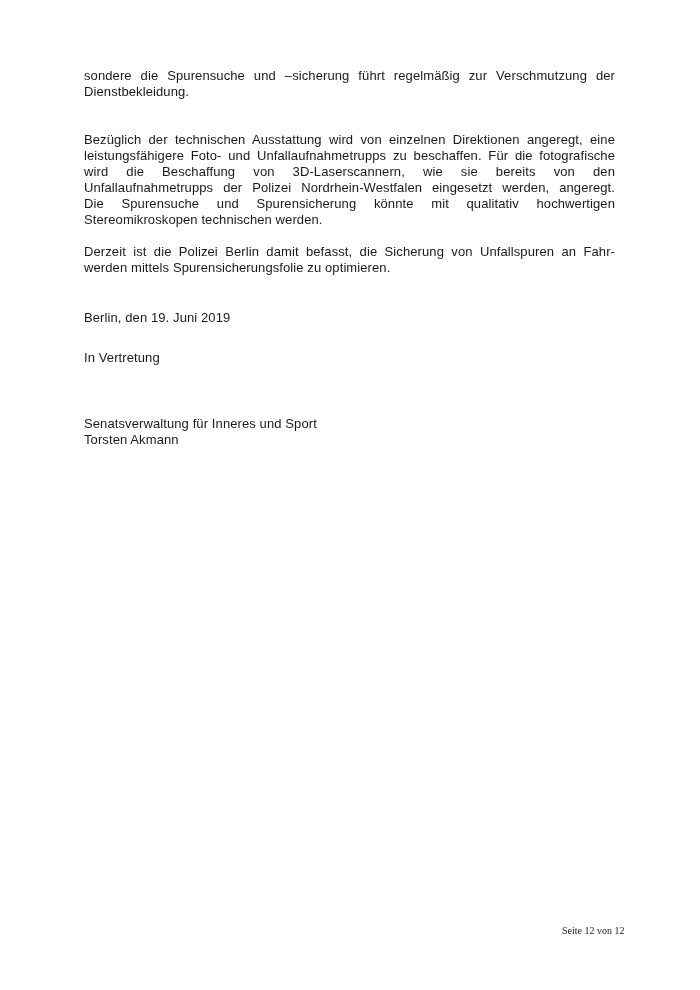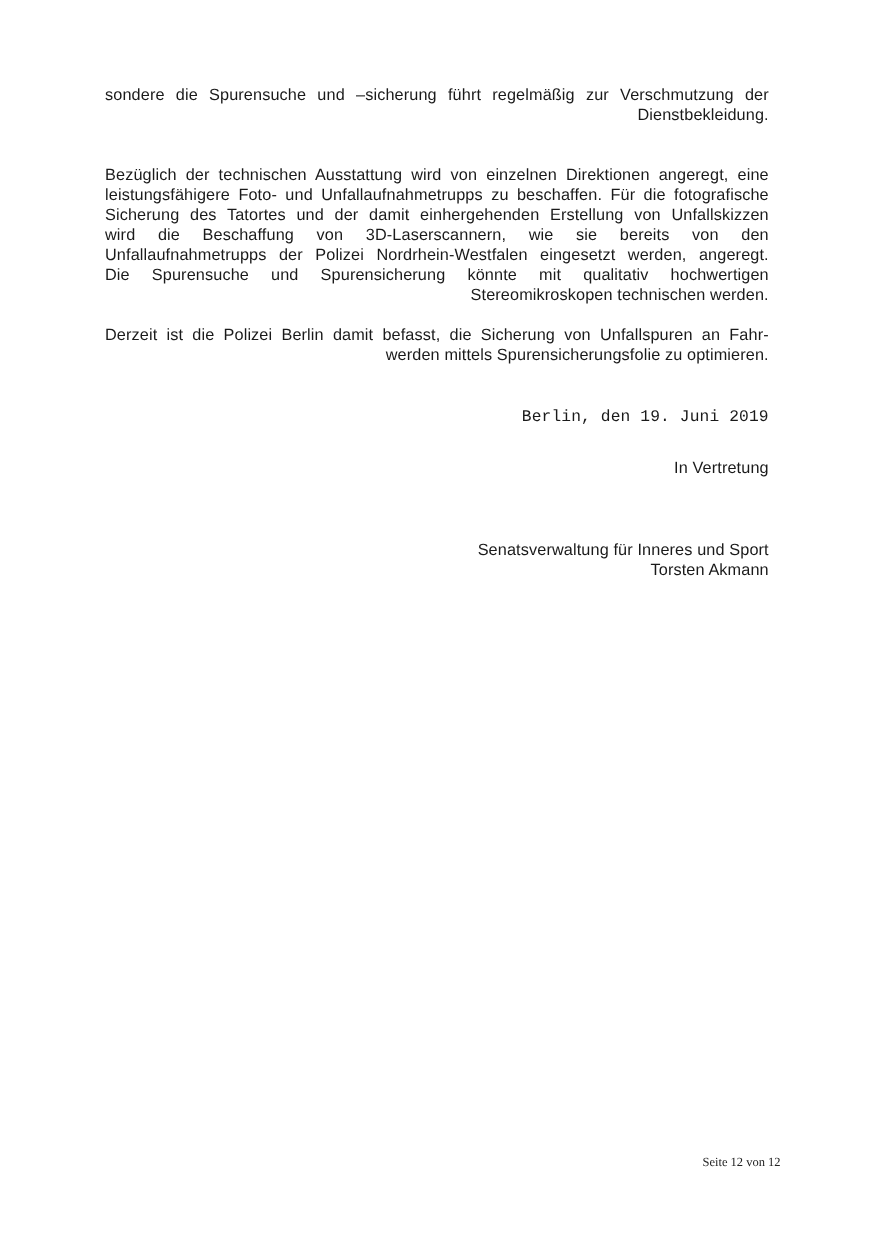--- a/index.html
+++ b/index.html
@@ -27,28 +27,28 @@
     font-family: "Liberation Sans", "DejaVu Sans", sans-serif;
     font-size: 13px;
     line-height: 16px;
     color: #1a1a1a;
     letter-spacing: 0.1px;
   }
   .para { margin: 0; padding: 0; }
   .para + .para { margin-top: 16px; }
   .para.p2 { margin-top: 32px; }
   .line {
-    text-align: right;
+    text-align: left;
     min-height: 16px;
   }
   .line.just {
     text-align: justify;
     text-align-last: justify;
   }
-  .dateline { margin-top: 34px; font-family: Liberation Mono, monospace; }
+  .dateline { margin-top: 34px; }
   .vertretung { margin-top: 24px; }
   .signature { margin-top: 50px; }
   .footer {
     position: absolute;
     left: 562px;
     top: 911px;
     font-family: "Liberation Serif", "DejaVu Serif", serif;
     font-size: 10px;
     line-height: 12px;
     color: #222222;
@@ -63,21 +63,20 @@
   <div class="content">
 
     <div class="para p1">
       <div class="line just">sondere die Spurensuche und –sicherung führt regelmäßig zur Verschmutzung der</div>
       <div class="line">Dienstbekleidung.</div>
     </div>
 
     <div class="para p2">
       <div class="line just">Bezüglich der technischen Ausstattung wird von einzelnen Direktionen angeregt, eine</div>
       <div class="line just">leistungsfähigere Foto- und Unfallaufnahmetrupps zu beschaffen. Für die fotografische</div>
-      <div class="line just">Sicherung des Tatortes und der damit einhergehenden Erstellung von Unfallskizzen</div>
       <div class="line just">wird die Beschaffung von 3D-Laserscannern, wie sie bereits von den</div>
       <div class="line just">Unfallaufnahmetrupps der Polizei Nordrhein-Westfalen eingesetzt werden, angeregt.</div>
       <div class="line just">Die Spurensuche und Spurensicherung könnte mit qualitativ hochwertigen</div>
       <div class="line">Stereomikroskopen technischen werden.</div>
     </div>
 
     <div class="para p3">
       <div class="line just">Derzeit ist die Polizei Berlin damit befasst, die Sicherung von Unfallspuren an Fahr-</div>
       <div class="line">werden mittels Spurensicherungsfolie zu optimieren.</div>
     </div>

